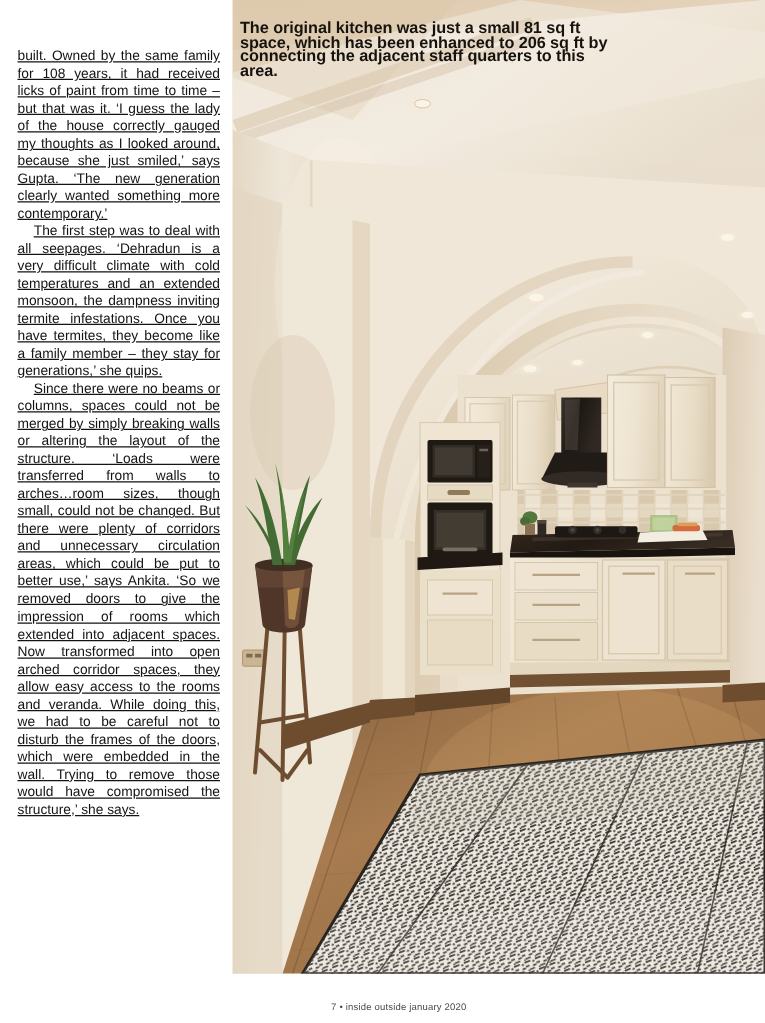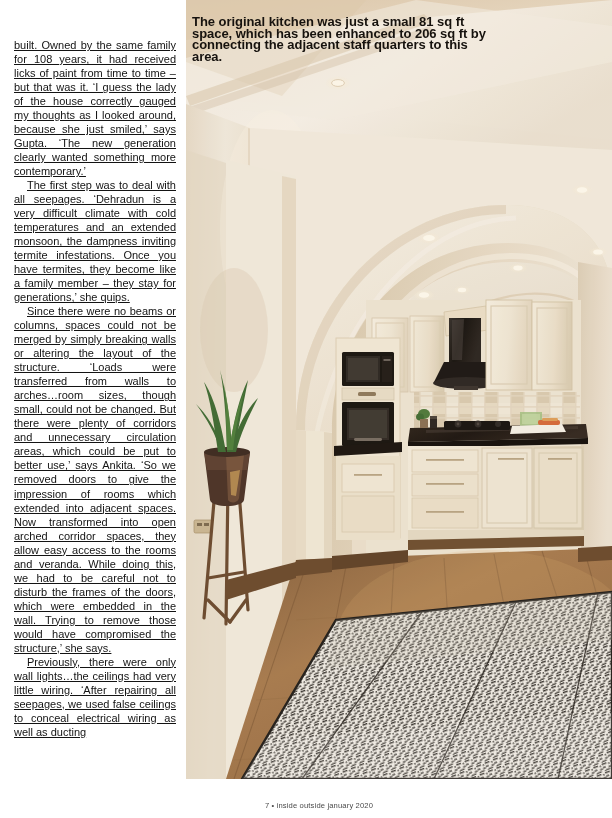--- a/index.html
+++ b/index.html
@@ -92,21 +92,20 @@
 </style>
 </head>
 <body>
 
 <div class="page">
 
   <div class="text-column">
     <p>built. Owned by the same family for 108 years, it had received licks of paint from time to time – but that was it. ‘I guess the lady of the house correctly gauged my thoughts as I looked around, because she just smiled,’ says Gupta. ‘The new generation clearly wanted something more contemporary.’</p>
     <p class="indent">The first step was to deal with all seepages. ‘Dehradun is a very difficult climate with cold temperatures and an extended monsoon, the dampness inviting termite infestations. Once you have termites, they become like a family member – they stay for generations,’ she quips.</p>
     <p class="indent">Since there were no beams or columns, spaces could not be merged by simply breaking walls or altering the layout of the structure. ‘Loads were transferred from walls to arches…room sizes, though small, could not be changed. But there were plenty of corridors and unnecessary circulation areas, which could be put to better use,’ says Ankita. ‘So we removed doors to give the impression of rooms which extended into adjacent spaces. Now transformed into open arched corridor spaces, they allow easy access to the rooms and veranda. While doing this, we had to be careful not to disturb the frames of the doors, which were embedded in the wall. Trying to remove those would have compromised the structure,’ she says.</p>
-    <p class="indent">Previously, there were only wall lights…the ceilings had very little wiring. ‘After repairing all seepages, we used false ceilings to conceal electrical wiring as well as ducting</p>
   </div>
 
   <div class="photo">
     <svg class="photo-svg" viewBox="0 0 426 779" preserveAspectRatio="none">
       <defs>
         <linearGradient id="ceilTop" x1="0" y1="0" x2="0.35" y2="1">
           <stop offset="0%" stop-color="#dfcbb0"></stop>
           <stop offset="45%" stop-color="#eadcc6"></stop>
           <stop offset="100%" stop-color="#f7f1e6"></stop>
         </linearGradient>

